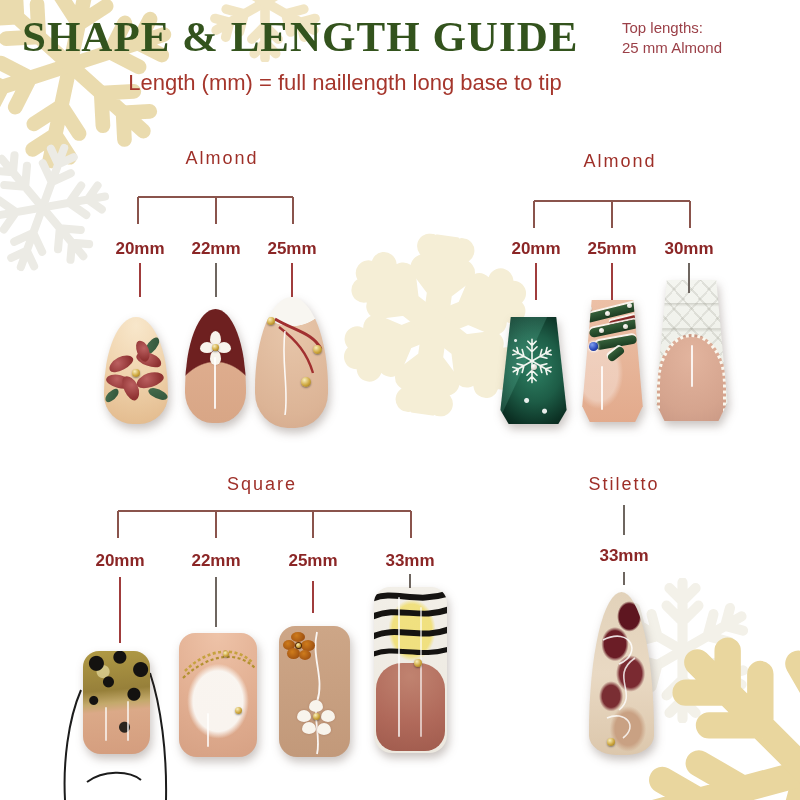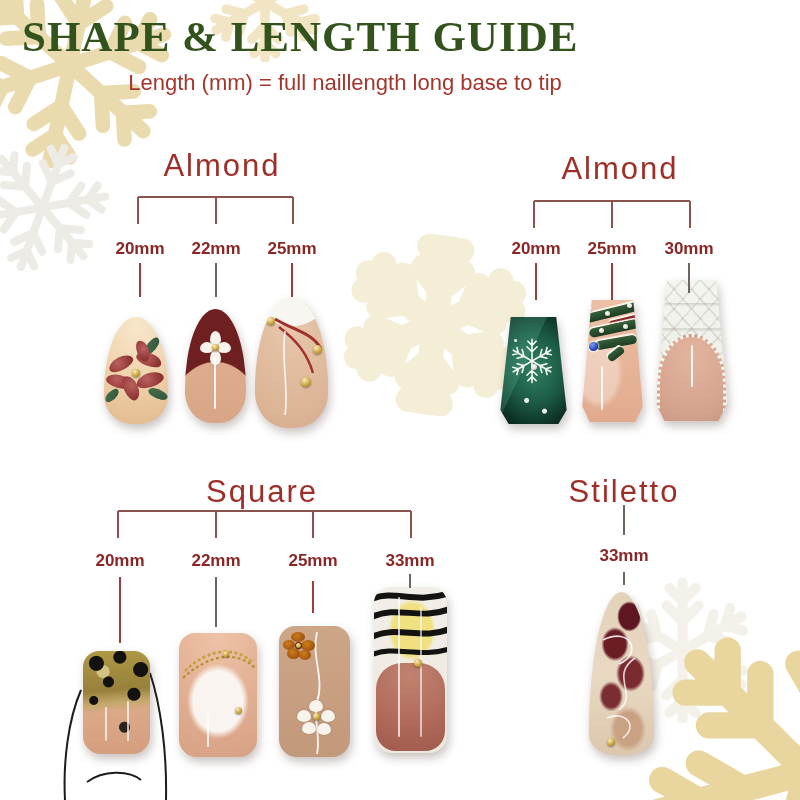--- a/index.html
+++ b/index.html
@@ -7,21 +7,21 @@
           font-family:"Liberation Sans",sans-serif;}
   .snow{position:absolute;pointer-events:none;z-index:0;}
   
   .page-title{position:absolute;left:22px;top:12px;margin:0;z-index:2;white-space:nowrap;
       font-family:"Liberation Serif",serif;font-weight:bold;font-size:43px;letter-spacing:1px;color:#33531d;}
   .subtitle{position:absolute;left:70px;top:70px;width:550px;text-align:center;z-index:2;
       font-size:22px;color:#a5362c;}
   .topnote{position:absolute;left:622px;top:18px;width:178px;z-index:2;
       font-size:15px;line-height:20px;color:#9b4048;}
   
-  .sec-title{position:absolute;text-align:center;font-size:31px;letter-spacing:2px;color:#9e2f28;z-index:3;}
+  .sec-title{position:absolute;text-align:center;font-size:18px;letter-spacing:2px;color:#9e2f28;z-index:3;}
   .bracket{position:absolute;height:27px;border-top:2px solid #8a544c;z-index:3;}
   .tick{position:absolute;top:-1px;height:27px;border-left:2px solid #8a544c;}
   .len{position:absolute;width:60px;text-align:center;font-weight:bold;font-size:17px;color:#8b2626;z-index:3;}
   .lead{position:absolute;width:0;border-left:2px solid #a03c3c;z-index:6;}
   .lead.gray{border-color:#6e6660;}
   
   .nail{position:absolute;z-index:4;filter:drop-shadow(2px 5px 5px rgba(60,40,30,.28));}
   .body{position:relative;width:100%;height:100%;overflow:hidden;}
   .almond{border-radius:50% 50% 45% 45%/70% 70% 27% 27%;}
   .coffin{clip-path:polygon(17% 0,83% 0,98% 87%,86% 100%,14% 100%,2% 87%);border-radius:6px;}
@@ -150,20 +150,22 @@
       <use href="#sf" stroke="currentColor" stroke-width="7"></use>
     </svg>
   <svg class="snow" viewBox="0 0 100 100" style="left:642px;top:607px;width:330px;height:330px;color:#e9d69e;transform:rotate(15deg)">
       <use href="#sf" stroke="currentColor" stroke-width="8"></use>
     </svg>
 
   
   <h1 class="page-title">SHAPE &amp; LENGTH GUIDE</h1>
   <div class="subtitle">Length (mm) = full naillength long base to tip</div>
   <div class="topnote">
+    <div>Top lengths:</div>
+    <div>25 mm Almond</div>
   </div>
 
   
   <div style="display:contents">
     <div class="sec-title" style="left:132px;top:148px;width:180px">Almond</div>
     <div class="bracket" style="left:138px;top:196px;width:155px">
       <i class="tick" style="left:-1px"></i>
       <i class="tick" style="left:calc(50% - 1px)"></i>
       <i class="tick" style="right:-1px"></i>
     </div>

